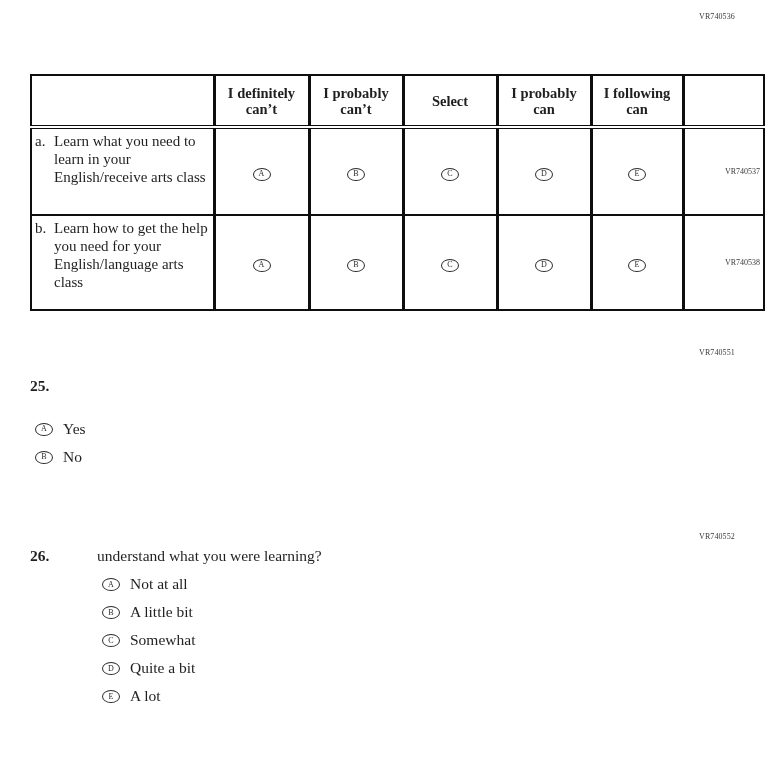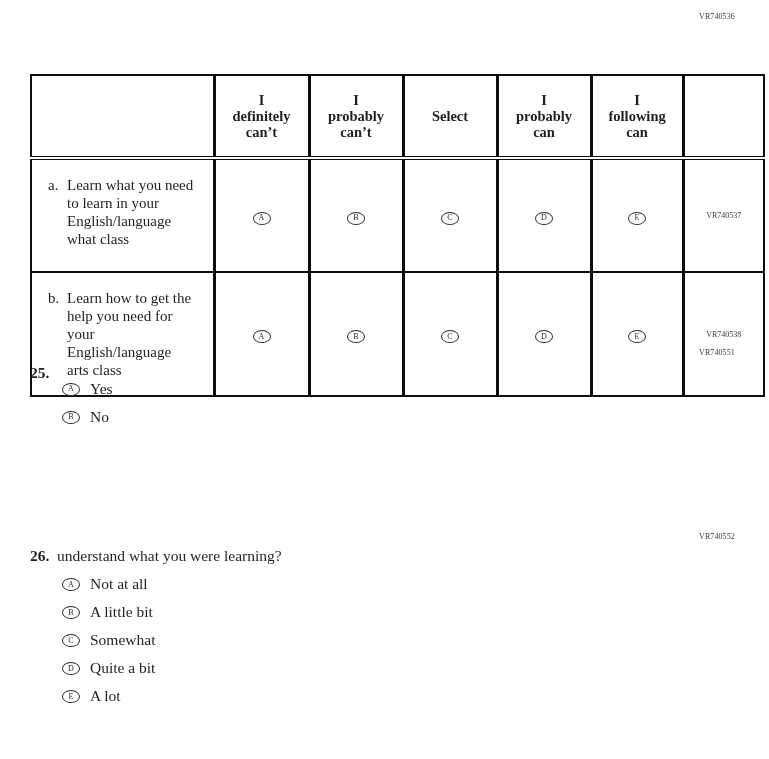--- a/index.html
+++ b/index.html
@@ -62,21 +62,21 @@
   table.survey {
     position: absolute;
     left: 30px; top: 74px;
     width: 733px;
     border-collapse: collapse;
     table-layout: fixed;
     border: 2px solid #0e0e0e;
   }
   table.survey th, table.survey td {
     border-left: 3px solid #0e0e0e;
-    padding: 16px;
+    padding: 3px;
   }
   table.survey th:first-child, table.survey td:first-child { border-left: none; }
   table.survey thead th {
     height: 43px;
     vertical-align: middle;
     text-align: center;
     font-weight: bold;
     font-size: 14.5px;
     line-height: 16px;
     border-bottom: 4px double #0e0e0e;
@@ -87,21 +87,21 @@
     vertical-align: top;
     padding: 5px 4px 4px 7px;
     font-size: 15px;
     line-height: 18px;
   }
   .stub-inner { display: flex; }
   .stub-prefix { flex: 0 0 19px; }
   .stub-label { flex: 1; }
   td.bubble-cell { text-align: center; vertical-align: middle; }
   td.code-cell {
-    text-align: center;
+    text-align: right;
     vertical-align: middle;
     font-size: 8px;
     color: #3a3a3a;
   }
 </style>
 </head>
 <body>
 
 <div class="page">
 
@@ -129,21 +129,21 @@
         <th>I probably can</th>
         <th>I following can</th>
         <th></th>
       </tr>
     </thead>
     <tbody>
       <tr class="row-a">
         <td class="stub">
           <div class="stub-inner">
             <span class="stub-prefix">a.</span>
-            <span class="stub-label">Learn what you need to learn in your English/language what class</span>
+            <span class="stub-label">Learn what you need to learn in your English/receive arts class</span>
           </div>
         </td>
         <td class="bubble-cell"><span class="bubble">A</span></td>
         <td class="bubble-cell"><span class="bubble">B</span></td>
         <td class="bubble-cell"><span class="bubble">C</span></td>
         <td class="bubble-cell"><span class="bubble">D</span></td>
         <td class="bubble-cell"><span class="bubble">E</span></td>
         <td class="code-cell">VR740537</td>
       </tr>
       <tr class="row-b">
@@ -156,37 +156,37 @@
         <td class="bubble-cell"><span class="bubble">A</span></td>
         <td class="bubble-cell"><span class="bubble">B</span></td>
         <td class="bubble-cell"><span class="bubble">C</span></td>
         <td class="bubble-cell"><span class="bubble">D</span></td>
         <td class="bubble-cell"><span class="bubble">E</span></td>
         <td class="code-cell">VR740538</td>
       </tr>
     </tbody>
   </table>
 
-  <div class="question" style="left:30px; top:364px; width:680px;">
+  <div class="question" style="left:30px; top:377px; width:680px;flex-direction:column;">
     <div class="q-number">25.</div>
     <div class="q-body">
       <div class="options">
         <div class="option-row">
           <span class="bubble">A</span>
           <span class="option-label">Yes</span>
         </div>
         <div class="option-row">
           <span class="bubble">B</span>
           <span class="option-label">No</span>
         </div>
       </div>
     </div>
   </div>
 
-  <div class="question" style="left:30px; top:547px; width:680px;">
+  <div class="question" style="left:30px; top:547px; width:680px;gap:40px;">
     <div class="q-number">26.</div>
     <div class="q-body">
       <div class="q-lines">
           <div><span>understand what you were learning?</span></div>
         </div>
       <div class="options" style="margin-top:12px;">
         <div class="option-row">
           <span class="bubble">A</span>
           <span class="option-label">Not at all</span>
         </div>

